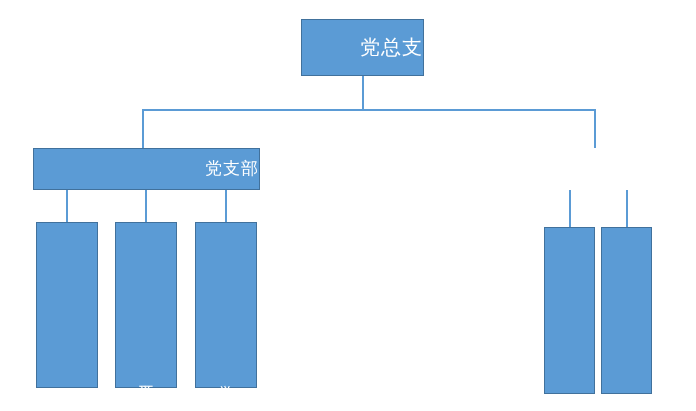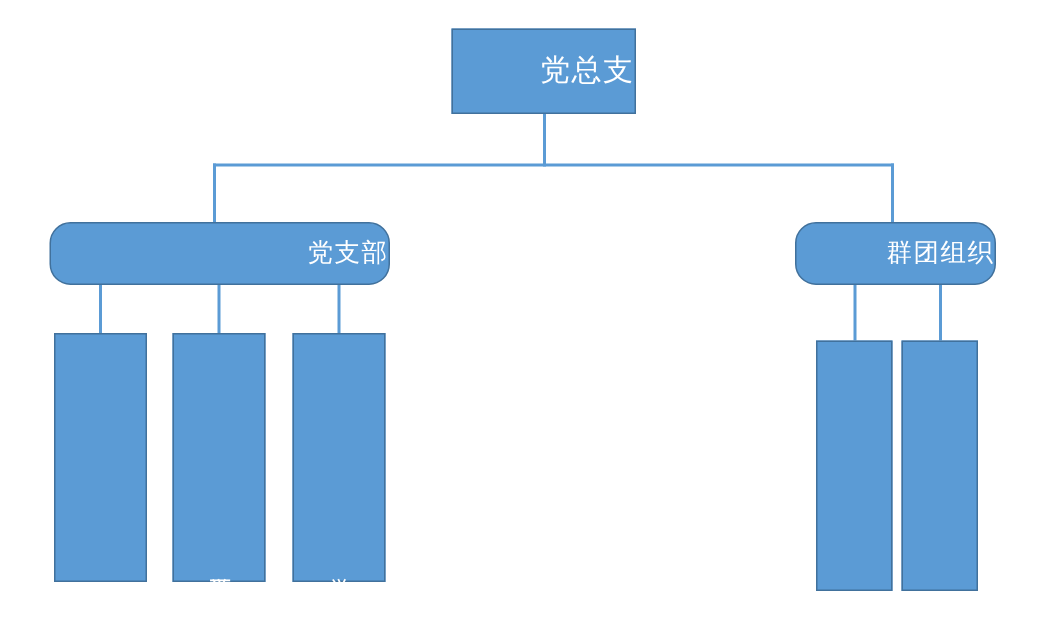--- a/index.html
+++ b/index.html
@@ -29,21 +29,20 @@
     color: #ffffff;
     line-height: 1.05;
   }
   .node-h {
     font-size: 20px;
     letter-spacing: 1px;
   }
   .node-h2 {
     font-size: 17px;
     letter-spacing: 1px;
-    border-radius: 14px;
   }
   .node-v {
     writing-mode: vertical-rl;
     text-orientation: upright;
     font-size: 15px;
     letter-spacing: 2px;
     text-align: center;
   }
   .node-v-lbl {
     writing-mode: vertical-rl;
@@ -76,23 +75,20 @@
   <div class="connector conn-v" style="left:626px; top:190px; height:37px;"></div>
 
   <div class="node node-h" style="left:301px; top:19px; width:123px; height:57px;">
     <span>党总支</span>
   </div>
 
   <div class="node node-h2" style="left:33px; top:148px; width:227px; height:42px;">
     <span>党支部</span>
   </div>
 
-  <div class="node node-h2" style="left:530px; top:148px; width:134px; height:42px;">
-    <span>群团组织</span>
-  </div>
 
   <div class="node node-v" style="left:36px; top:222px; width:62px; height:166px;">
     <span class="node-v-lbl">教工党支部</span>
   </div>
 
   <div class="node node-v" style="left:115px; top:222px; width:62px; height:166px;">
     <span class="node-v-lbl">学生第一党支部</span>
   </div>
 
   <div class="node node-v" style="left:195px; top:222px; width:62px; height:166px;">

